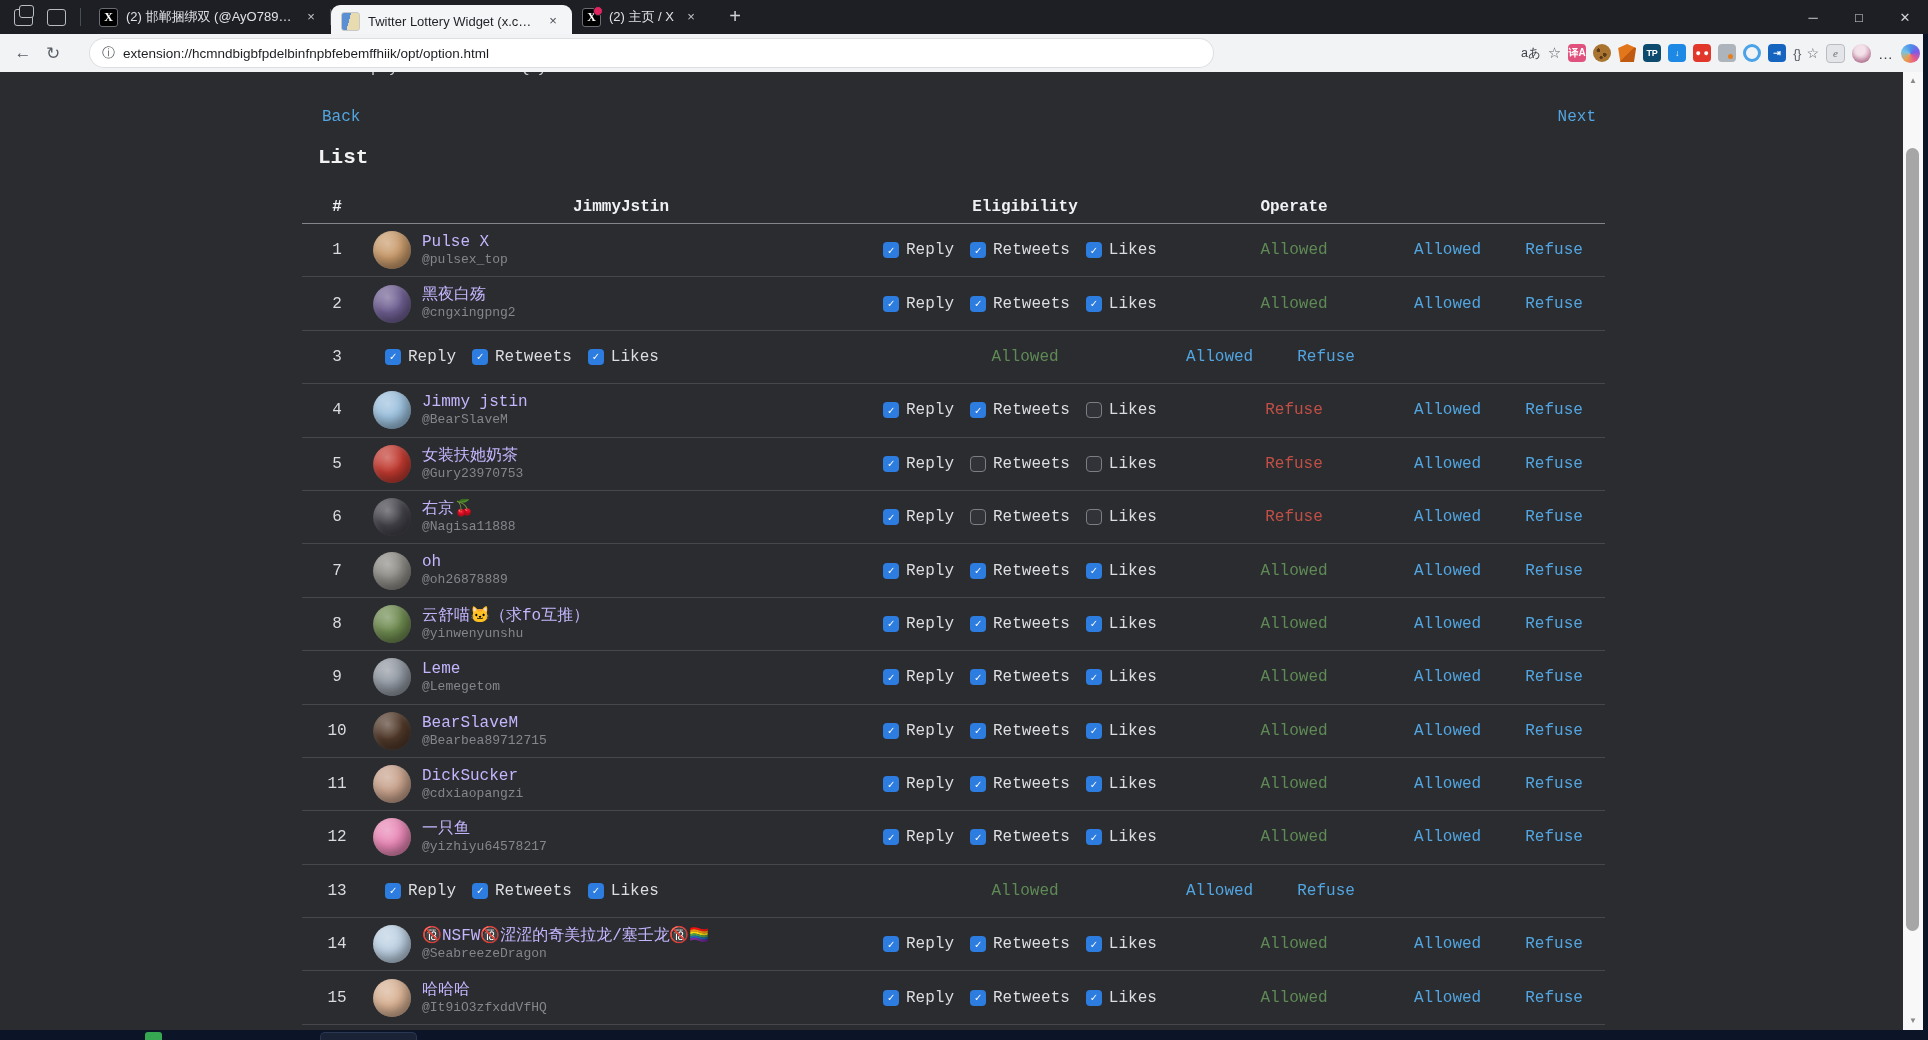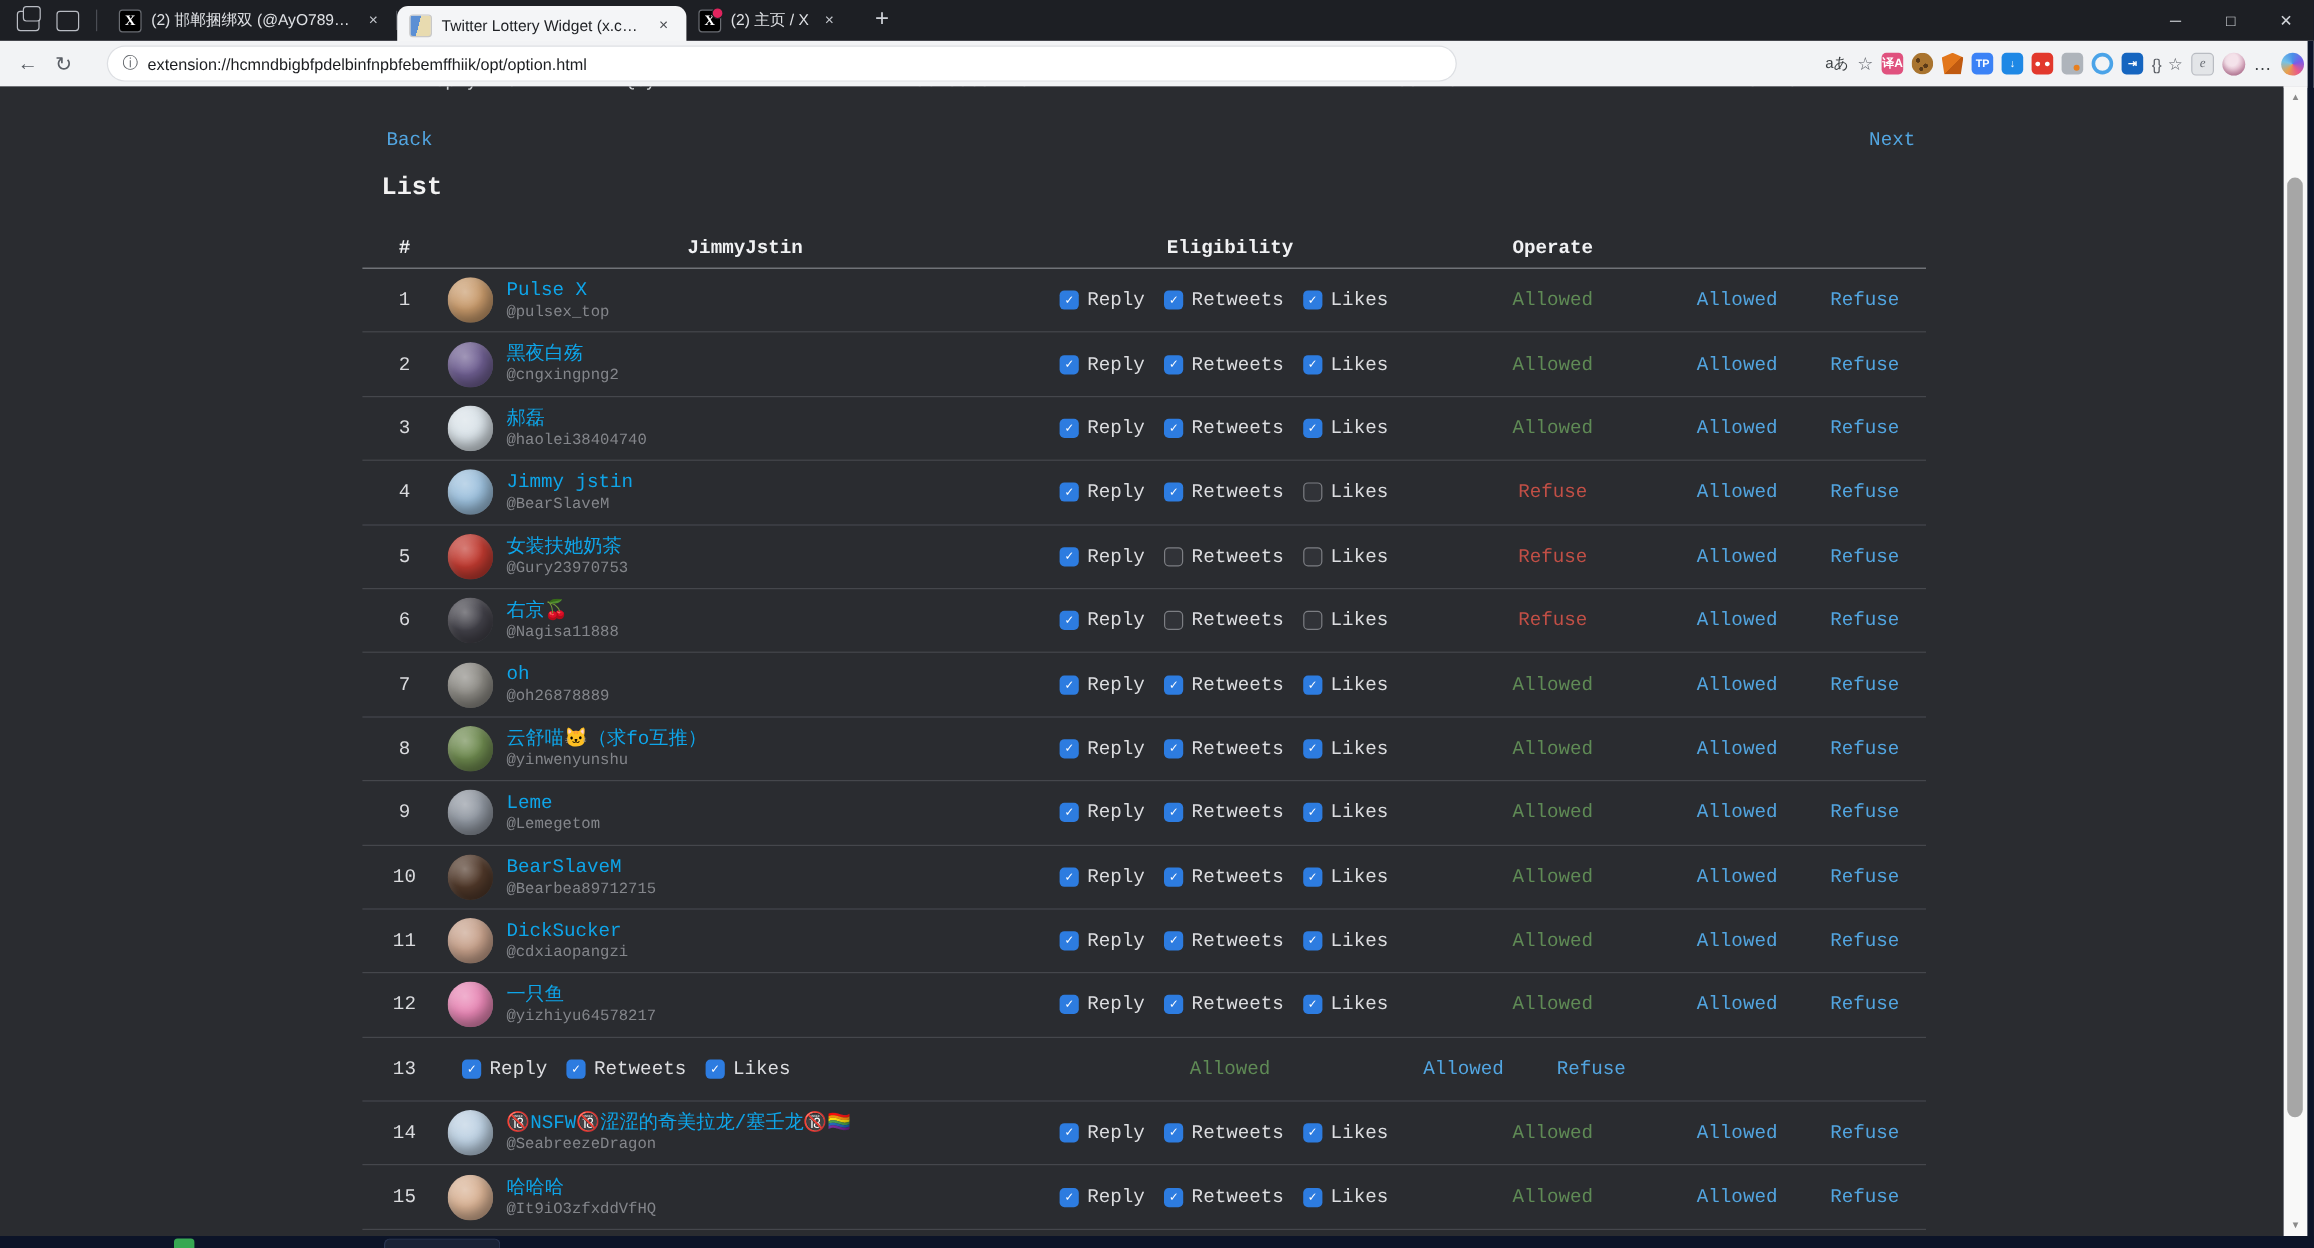--- a/index.html
+++ b/index.html
@@ -60,21 +60,21 @@
 
   #list-table{position:absolute;left:302px;top:118px;width:1303px;}
   .grid{display:grid;grid-template-columns:70px 498px 310px 228px 197px;align-items:center;}
   #thead{height:33px;border-bottom:1.5px solid #82858b;font-weight:bold;font-size:16px;color:#f0f1f3;}
   #thead div{text-align:center;}
   .trow{height:53.4px;border-bottom:1px solid #45474c;box-sizing:border-box;}
   .c-num{text-align:center;font-size:16px;color:#dadbde;}
   .c-acct{display:flex;align-items:center;gap:11px;padding-left:1px;}
   .avatar{width:38px;height:38px;border-radius:50%;flex:none;box-shadow:inset -4px -6px 10px rgba(0,0,0,.38),inset 3px 4px 6px rgba(255,255,255,.18);}
   .acct-text{display:flex;flex-direction:column;line-height:1.25;}
-  .acct-name{font-size:16px;color:#0ea5e9;white-space:nowrap;}
+  .acct-name{font-size:16px;color:#c4b5fd;white-space:nowrap;}
   .acct-handle{font-size:13px;color:#84868b;}
   .c-cond{display:flex;align-items:center;gap:16px;padding-left:13px;}
   .cond-item{display:flex;align-items:center;gap:7px;font-size:16px;color:#dcdde0;}
   .cb{width:16px;height:16px;border-radius:4px;flex:none;display:flex;align-items:center;justify-content:center;font-size:11px;font-weight:bold;}
   .cb.on{background:var(--cbblue);color:#fff;}
   .cb.off{background:#313338;border:1.5px solid #7c7e83;box-sizing:border-box;color:transparent;}
   .c-elig{text-align:center;font-size:16px;}
   .c-elig.allowed{color:var(--green);}
   .c-elig.refused{color:var(--red);}
   .c-op{display:flex;gap:44px;padding-left:6px;font-size:16px;}
@@ -134,21 +134,21 @@
       <span class="info">ⓘ</span>
       <span id="urltext">extension://hcmndbigbfpdelbinfnpbfebemffhiik/opt/option.html</span>
     </div>
     <div id="tb-right">
       <span class="tbr" id="translate-btn">aあ</span>
       <span class="tbr star">☆</span>
       <span id="ext-strip" style="display:flex;gap:7px;align-items:center;">
           <span class="ext immersive-translate-icon" style="background: rgb(224, 81, 126); color: rgb(255, 255, 255);">译A</span>
           <span class="ext cookie-icon" style="background: rgb(169, 116, 47); color: rgb(90, 58, 24);"></span>
           <span class="ext metamask-fox-icon" style="background: rgb(226, 118, 27); color: rgb(255, 255, 255);"></span>
-          <span class="ext tokenpocket-icon" style="background: #3b82f6; color: rgb(255, 255, 255);">TP</span>
+          <span class="ext tokenpocket-icon" style="background: #0c4a6e; color: rgb(255, 255, 255);">TP</span>
           <span class="ext downloader-icon" style="background: rgb(30, 136, 229); color: rgb(255, 255, 255);">↓</span>
           <span class="ext red-extension-icon" style="background: rgb(226, 56, 44); color: rgb(255, 255, 255);">● ●</span>
           <span class="ext rss-monitor-icon" style="background: rgb(174, 180, 187); color: rgb(232, 127, 30);"></span>
           <span class="ext blue-ring-icon" style="background: rgb(242, 243, 245); color: rgb(74, 163, 232);"></span>
           <span class="ext sidebar-extension-icon" style="background: rgb(21, 101, 192); color: rgb(255, 255, 255);">⇥</span>
         </span>
       <span class="tbr puzzle">{ }</span>
       <span class="tbr collections">☆</span>
       <span class="tbr">
           <span class="echip">e</span>
@@ -240,27 +240,20 @@
     </div>
     <div class="c-elig allowed">Allowed</div>
     <div class="c-op">
       <a href="#">Allowed</a>
       <a href="#">Refuse</a>
     </div>
   </div>
 
   <div class="trow grid">
     <div class="c-num">3</div>
-    <div class="c-acct">
-      <span class="avatar" style="background: radial-gradient(circle at 38% 32%, rgba(255, 255, 255, 0.35), rgba(255, 255, 255, 0) 45%), rgb(217, 226, 232);"></span>
-      <span class="acct-text">
-        <span class="acct-name">郝磊</span>
-        <span class="acct-handle">@haolei38404740</span>
-      </span>
-    </div>
     <div class="c-cond">
       <span class="cond-item">
                 <span class="cb on">✓</span>
                 <span class="cb-label">Reply</span>
               </span>
       <span class="cond-item">
                 <span class="cb on">✓</span>
                 <span class="cb-label">Retweets</span>
               </span>
       <span class="cond-item">

